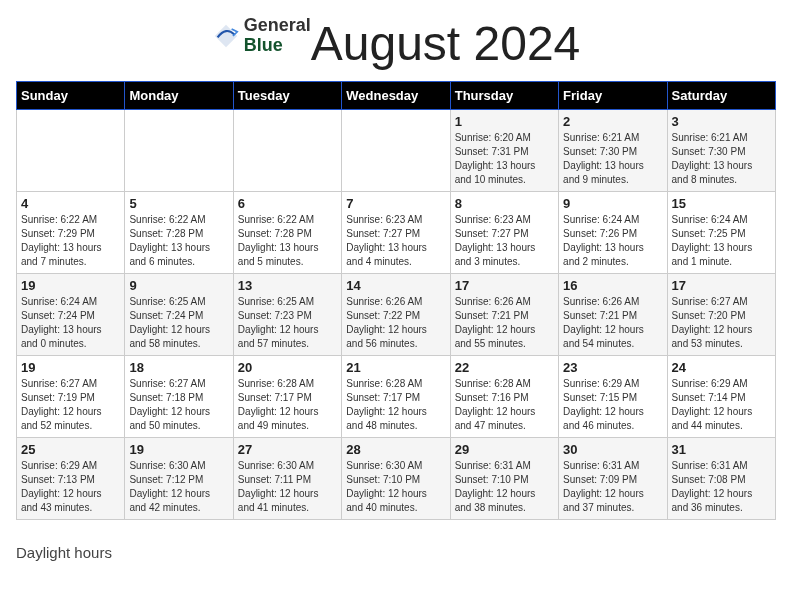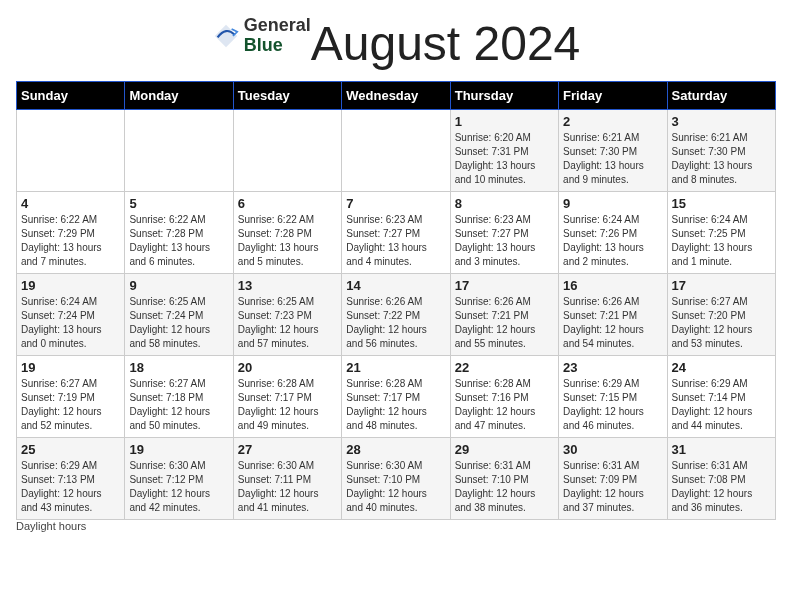--- a/index.html
+++ b/index.html
@@ -81,22 +81,22 @@
     }
     .day-info {
       font-size: 10px;
       color: #333;
       line-height: 1.4;
     }
     .empty-cell {
       background: #fff !important;
     }
     .legend-area {
-      margin-top: 0;
-      font-size: 11px;
+      margin-top: 24px;
+      font-size: 15px;
       color: #444;
     }
   </style>
 </head>
 <body>
 
 <div class="header-area">
   <div class="logo-area">
     <svg class="logo-icon" viewBox="0 0 40 40">
       <rect x="0" y="0" width="40" height="40" fill="white"></rect>

